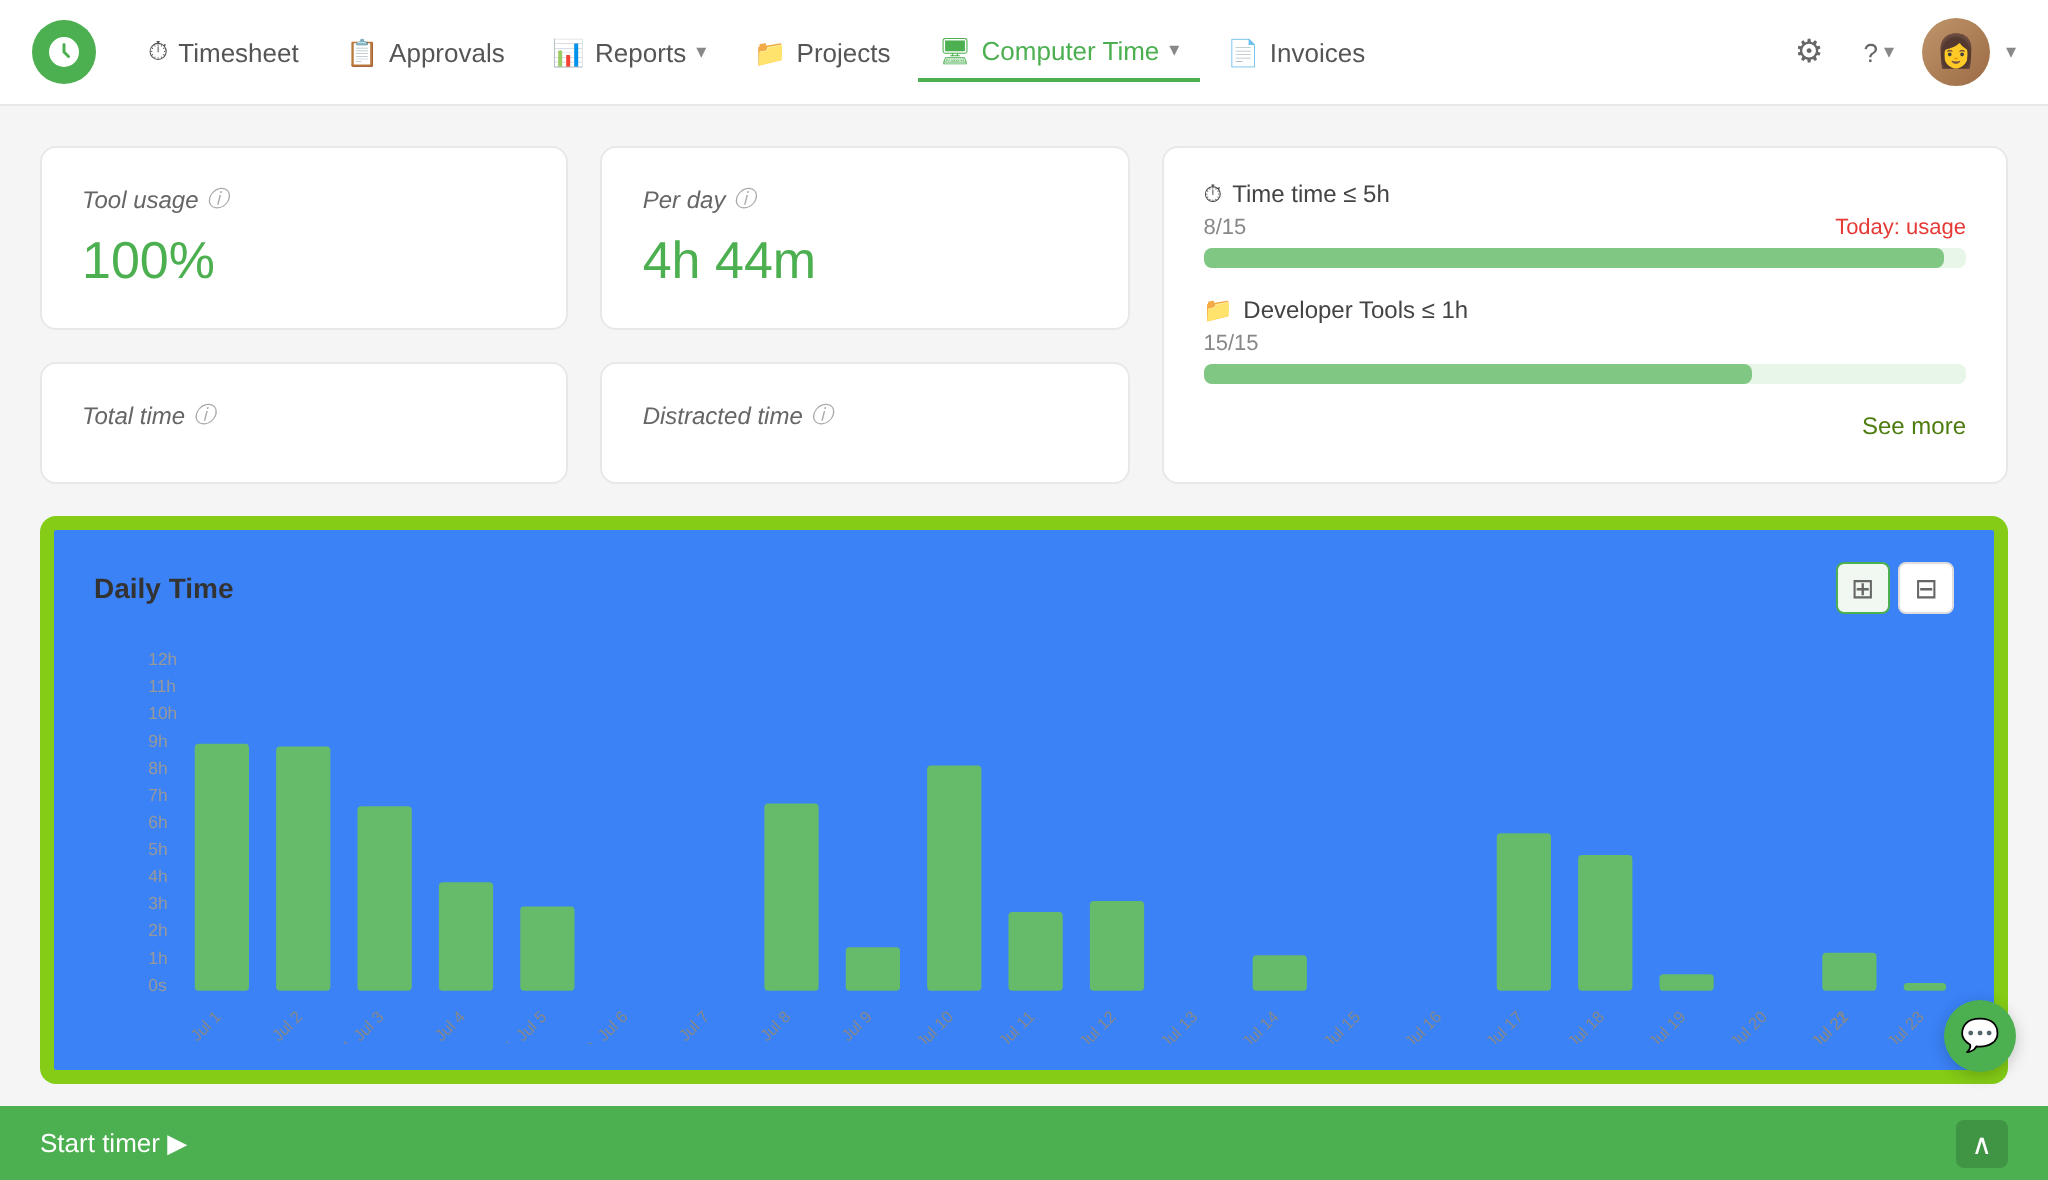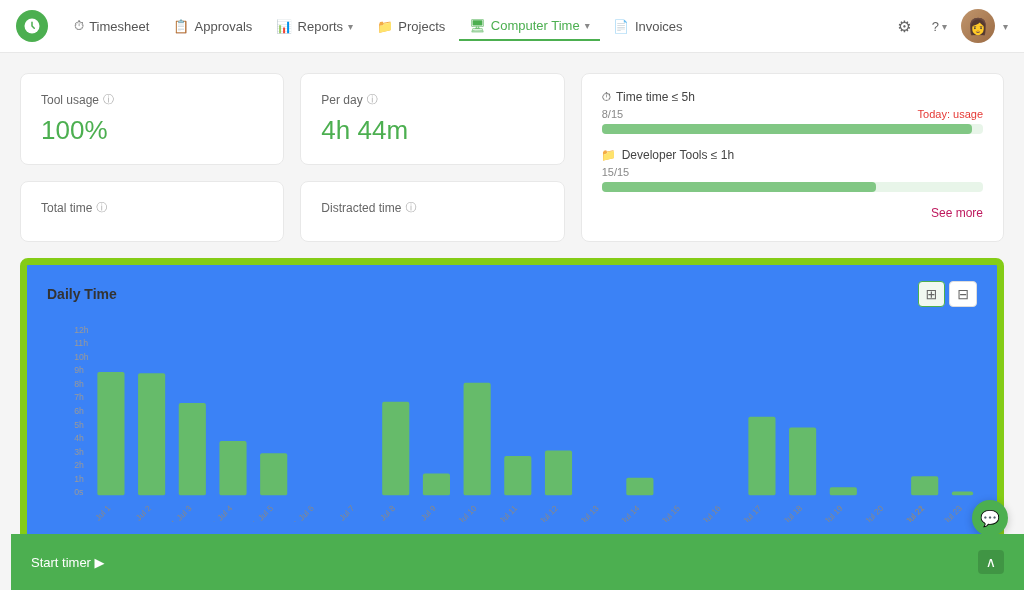--- a/index.html
+++ b/index.html
@@ -63,40 +63,40 @@
 
     
     .stats-row { display: flex; gap: 16px; margin-bottom: 16px; }
     .stat-card {
       background: #fff;
       border: 1px solid #e8e8e8;
       border-radius: 8px;
       padding: 18px 20px;
       flex: 1;
     }
-    .stat-label { color: #666; font-size: 12px; display: flex; align-items: center; gap: 4px; margin-bottom: 8px; }
+    .stat-label { color: #666; font-size: 12px; display: flex; align-items: center; gap: 4px; margin-bottom: 8px; font-style: italic; }
     .stat-value { color: #4caf50; font-size: 26px; font-weight: 400; }
     .info-icon { color: #aaa; font-size: 11px; cursor: pointer; }
 
     
     .goals-card {
       background: #fff;
       border: 1px solid #e8e8e8;
       border-radius: 8px;
       padding: 16px 20px;
       min-width: 420px;
       flex: 1.4;
     }
     .goal-row { margin-bottom: 14px; }
     .goal-title { font-size: 12px; color: #444; display: flex; align-items: center; gap: 5px; margin-bottom: 4px; }
     .goal-sub { display: flex; justify-content: space-between; font-size: 11px; color: #888; margin-bottom: 4px; }
     .goal-failed { color: #e53935; }
     .progress-bar-bg { background: #e8f5e9; border-radius: 4px; height: 10px; }
     .progress-bar-fill { background: #81c784; border-radius: 4px; height: 10px; }
-    .see-more { color: #be185d; font-size: 12px; cursor: pointer; text-align: right; margin-top: 8px; }
+    .see-more { color: #4d7c0f; font-size: 12px; cursor: pointer; text-align: right; margin-top: 8px; }
 
     
     .chart-card {
       background: #3b82f6;
       border: 7px solid #84cc16;
       border-radius: 8px;
       padding: 16px 20px 10px 20px;
       margin-bottom: 16px;
     }
     .chart-header { display: flex; justify-content: space-between; align-items: center; margin-bottom: 12px; }
@@ -113,22 +113,22 @@
     }
     .chart-view-btn.active { border-color: #4caf50; background: #f1f8f1; }
     .chart-svg { width: 100%; }
     .y-label { font-size: 9px; fill: #999; }
     .x-label { font-size: 8.5px; fill: #888; }
     .bar { fill: #66bb6a; }
 
     
     .bottom-bar {
       position: fixed;
-      bottom: 0; left: 11px; right: 0;
-      height: 56px;
+      bottom: 0; left: 0; right: 0;
+      height: 37px;
       background: #4caf50;
       display: flex;
       align-items: center;
       padding: 0 20px;
       color: #fff;
       font-size: 13px;
       font-weight: 500;
     }
     .timer-expand { margin-left: auto; background: rgba(0,0,0,0.15); border: none; color: #fff; border-radius: 4px; padding: 4px 8px; cursor: pointer; font-size: 14px; }
 

